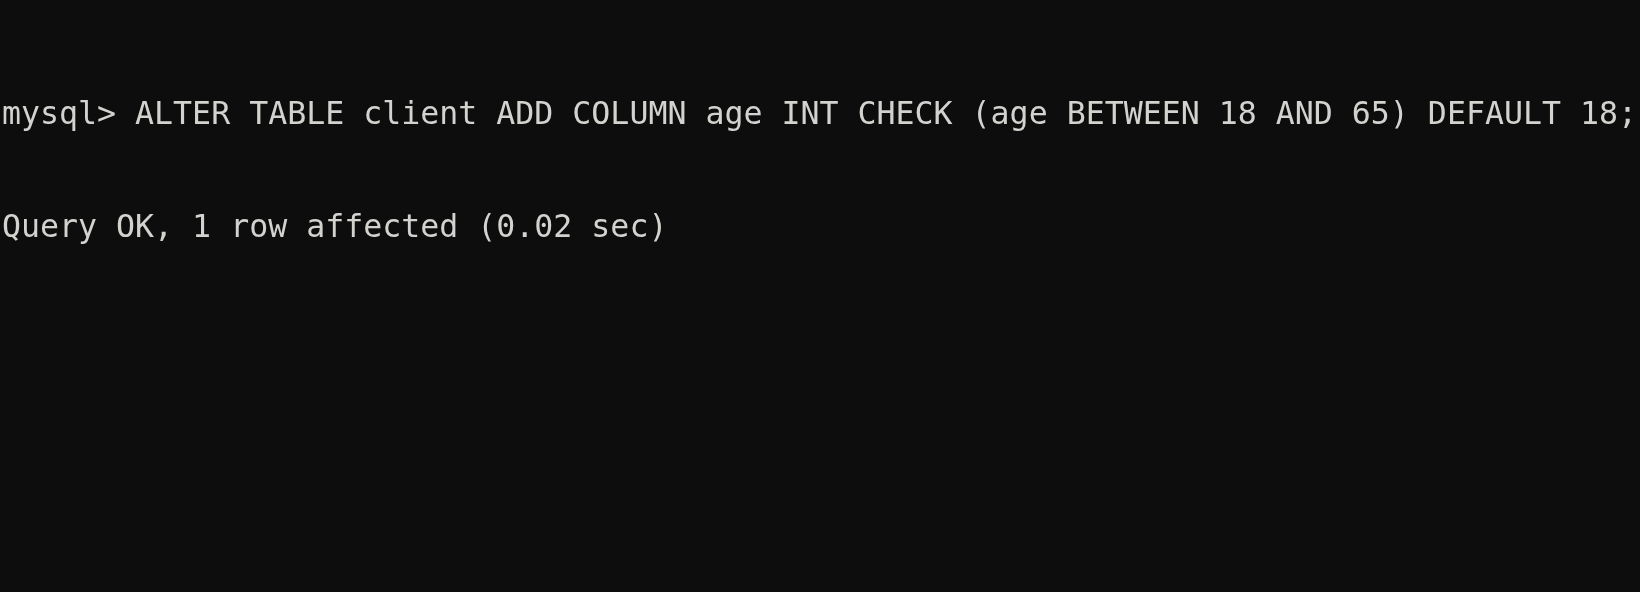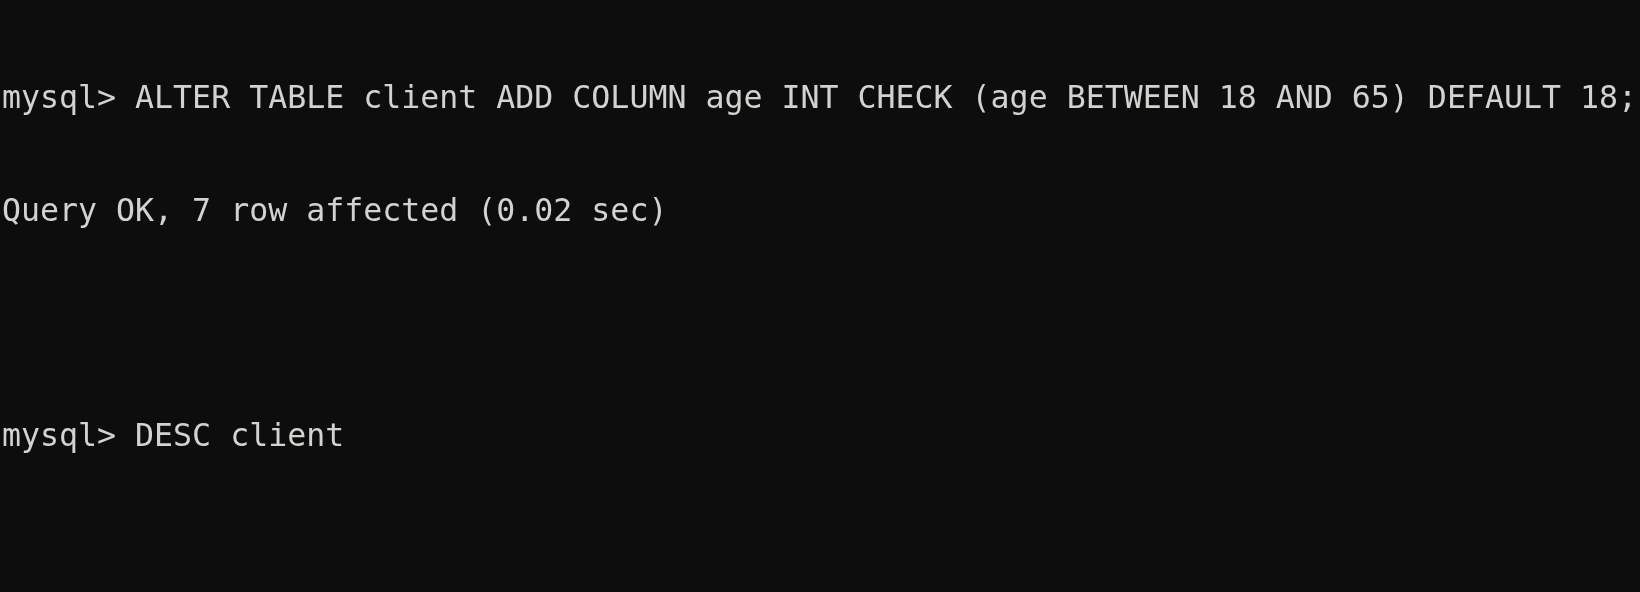--- a/index.html
+++ b/index.html
@@ -13,21 +13,21 @@
     height: 592px;
     overflow: hidden;
     font-family: "DejaVu Sans Mono", "Liberation Mono", monospace;
   }
   #terminal {
     width: 1640px;
     height: 584px;
     box-sizing: border-box;
     background: #0d0d0d;
     color: #d2d2cf;
-    padding: 4px 0 0 2px;
+    padding: 20px 0 0 2px;
     font-family: "DejaVu Sans Mono", "Liberation Mono", monospace;
     font-size: 29px;
     line-height: 37.5px;
     letter-spacing: 0px;
     white-space: pre;
     overflow: hidden;
   }
   .line {
     display: block;
     height: 37.5px;
@@ -36,23 +36,22 @@
   }
   .line.blank {
     min-height: 37.5px;
   }
 </style>
 </head>
 <body style="background: rgb(13, 13, 13);">
 
 <div id="terminal" style="background: rgb(13, 13, 13); color: rgb(210, 210, 207); font-size: 31.597px;">
   <span class="line">mysql&gt; ALTER TABLE client ADD COLUMN age INT CHECK (age BETWEEN 18 AND 65) DEFAULT 18;</span>
-  <span class="line">Query OK, 7 row affected (0.02 sec)</span>
+  <span class="line">Query OK, 1 row affected (0.02 sec)</span>
   <span class="line blank"></span>
-  <span class="line">mysql&gt; DESC client</span>
   
   
   
   
   
   
   
   
   
   

